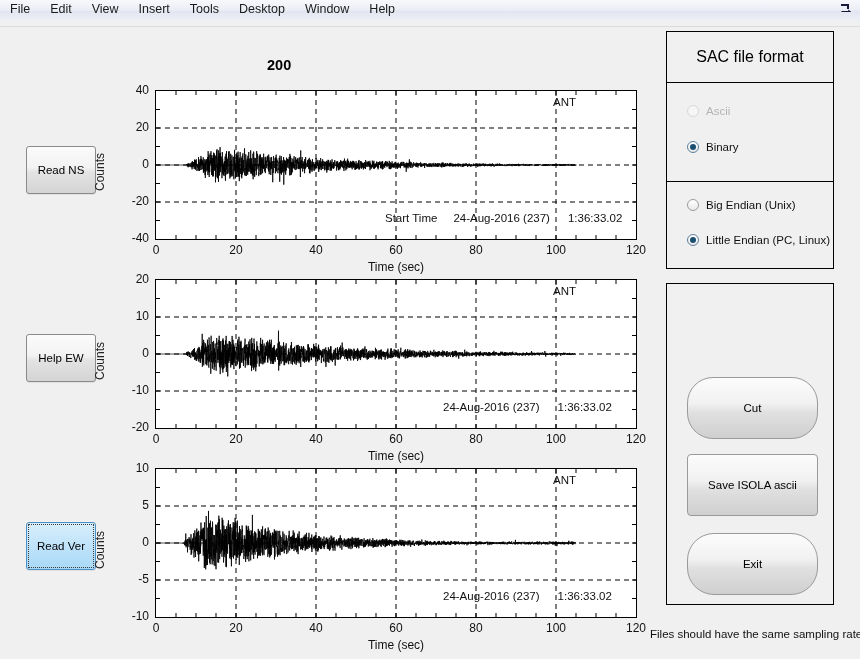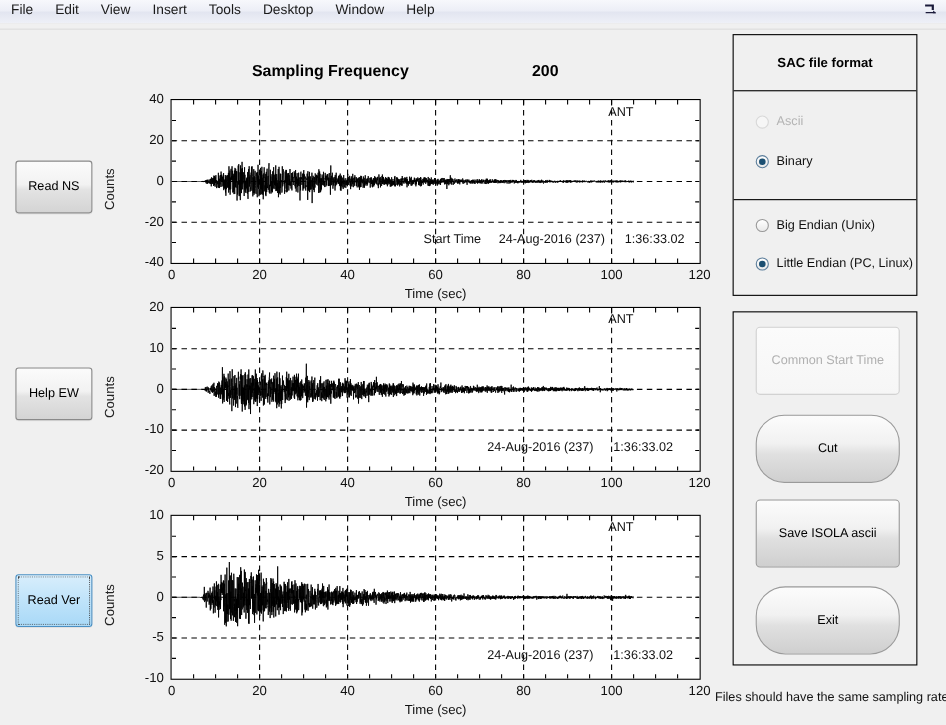--- a/index.html
+++ b/index.html
@@ -34,21 +34,21 @@
     background:#f0f0f0;border-bottom:1px solid #dcdcdc;
   }
 
   
   .side-btn{
     position:absolute;width:68px;height:46px;
     border:1px solid #8a8a8a;border-radius:3px;
     background:linear-gradient(to bottom,#fbfbfb 0%,#f2f2f2 45%,#e3e3e3 55%,#d4d4d4 100%);
     font-family:"Liberation Sans", sans-serif;font-size:11.5px;color:#000;
     display:flex;align-items:center;justify-content:center;
-    cursor:default;box-shadow:0 1px 0 rgba(0,0,0,.06);
+    cursor:default;box-shadow:0 1px 0 rgba(0,0,0,.06);margin-left:12px;
   }
   .side-btn.focused{
     background:linear-gradient(to bottom,#d8eefc 0%,#bfe3fa 50%,#a9d9f7 100%);
     border:1px solid #4a90c4;
     outline:1px dotted #3a3a3a;outline-offset:-3px;
   }
   #btn-read-ns{left:14px;top:146px;}
   #btn-read-ew{left:14px;top:334px;}
   #btn-read-ver{left:14px;top:522px;}
 
@@ -98,21 +98,21 @@
   
   .panel{
     position:absolute;border:1px solid #000;background:#f0f0f0;
     box-sizing:border-box;
   }
   #panel-format{left:666px;top:31px;width:168px;height:238px;}
   #panel-format-title{
     position:absolute;left:0;top:0;width:100%;height:51px;
     border-bottom:1px solid #000;box-sizing:border-box;
     display:flex;align-items:center;justify-content:center;
-    font-weight:bold;font-size:12px;color:#000;
+    font-weight:normal;font-size:16px;color:#000;
   }
   #panel-format-mid{
     position:absolute;left:0;top:51px;width:100%;height:99px;
     border-bottom:1px solid #000;box-sizing:border-box;
   }
   #panel-format-bot{
     position:absolute;left:0;top:150px;width:100%;height:87px;box-sizing:border-box;
   }
   .radio-row{
     position:absolute;display:flex;align-items:center;cursor:default;
@@ -176,21 +176,20 @@
     </svg>
   </div>
 </div>
 <div id="menustrip"></div>
 
 <div class="side-btn" id="btn-read-ns">Read NS</div>
 <div class="side-btn" id="btn-read-ew">Help EW</div>
 <div class="side-btn focused" id="btn-read-ver">Read Ver</div>
 
 <div id="chart-title">
-  <span id="title-text">Sampling Frequency</span>
   <span id="title-value">200</span>
 </div>
 
 <div id="plots-root">
     <div class="plot-wrap" style="left: 155px; top: 90px; width: 482px; height: 150px;">
       <div class="plot-area" style="width: 482px; height: 150px;">
         <svg width="480" height="148" viewBox="0 0 480 148">
           <line x1="80.0" y1="0" x2="80.0" y2="148" stroke="#000" stroke-width="1" stroke-dasharray="5,4"></line>
           <line x1="160.0" y1="0" x2="160.0" y2="148" stroke="#000" stroke-width="1" stroke-dasharray="5,4"></line>
           <line x1="240.0" y1="0" x2="240.0" y2="148" stroke="#000" stroke-width="1" stroke-dasharray="5,4"></line>
@@ -483,19 +482,18 @@
       <span>Ascii</span>
     </div>
     <div class="radio-row" style="left:20px;top:58px;">
       <span class="radio checked"></span>
       <span>Binary</span>
     </div>
   </div>
 </div>
 
 <div class="panel" id="panel-actions">
-  <div class="act-btn disabled" id="btn-common">Common Start Time</div>
   <div class="act-btn" id="btn-cut">Cut</div>
   <div class="act-btn" id="btn-save">Save ISOLA ascii</div>
   <div class="act-btn" id="btn-exit">Exit</div>
 </div>
 
 <div id="footer-note">Files should have the same sampling rate</div>
 
 </body></html>

